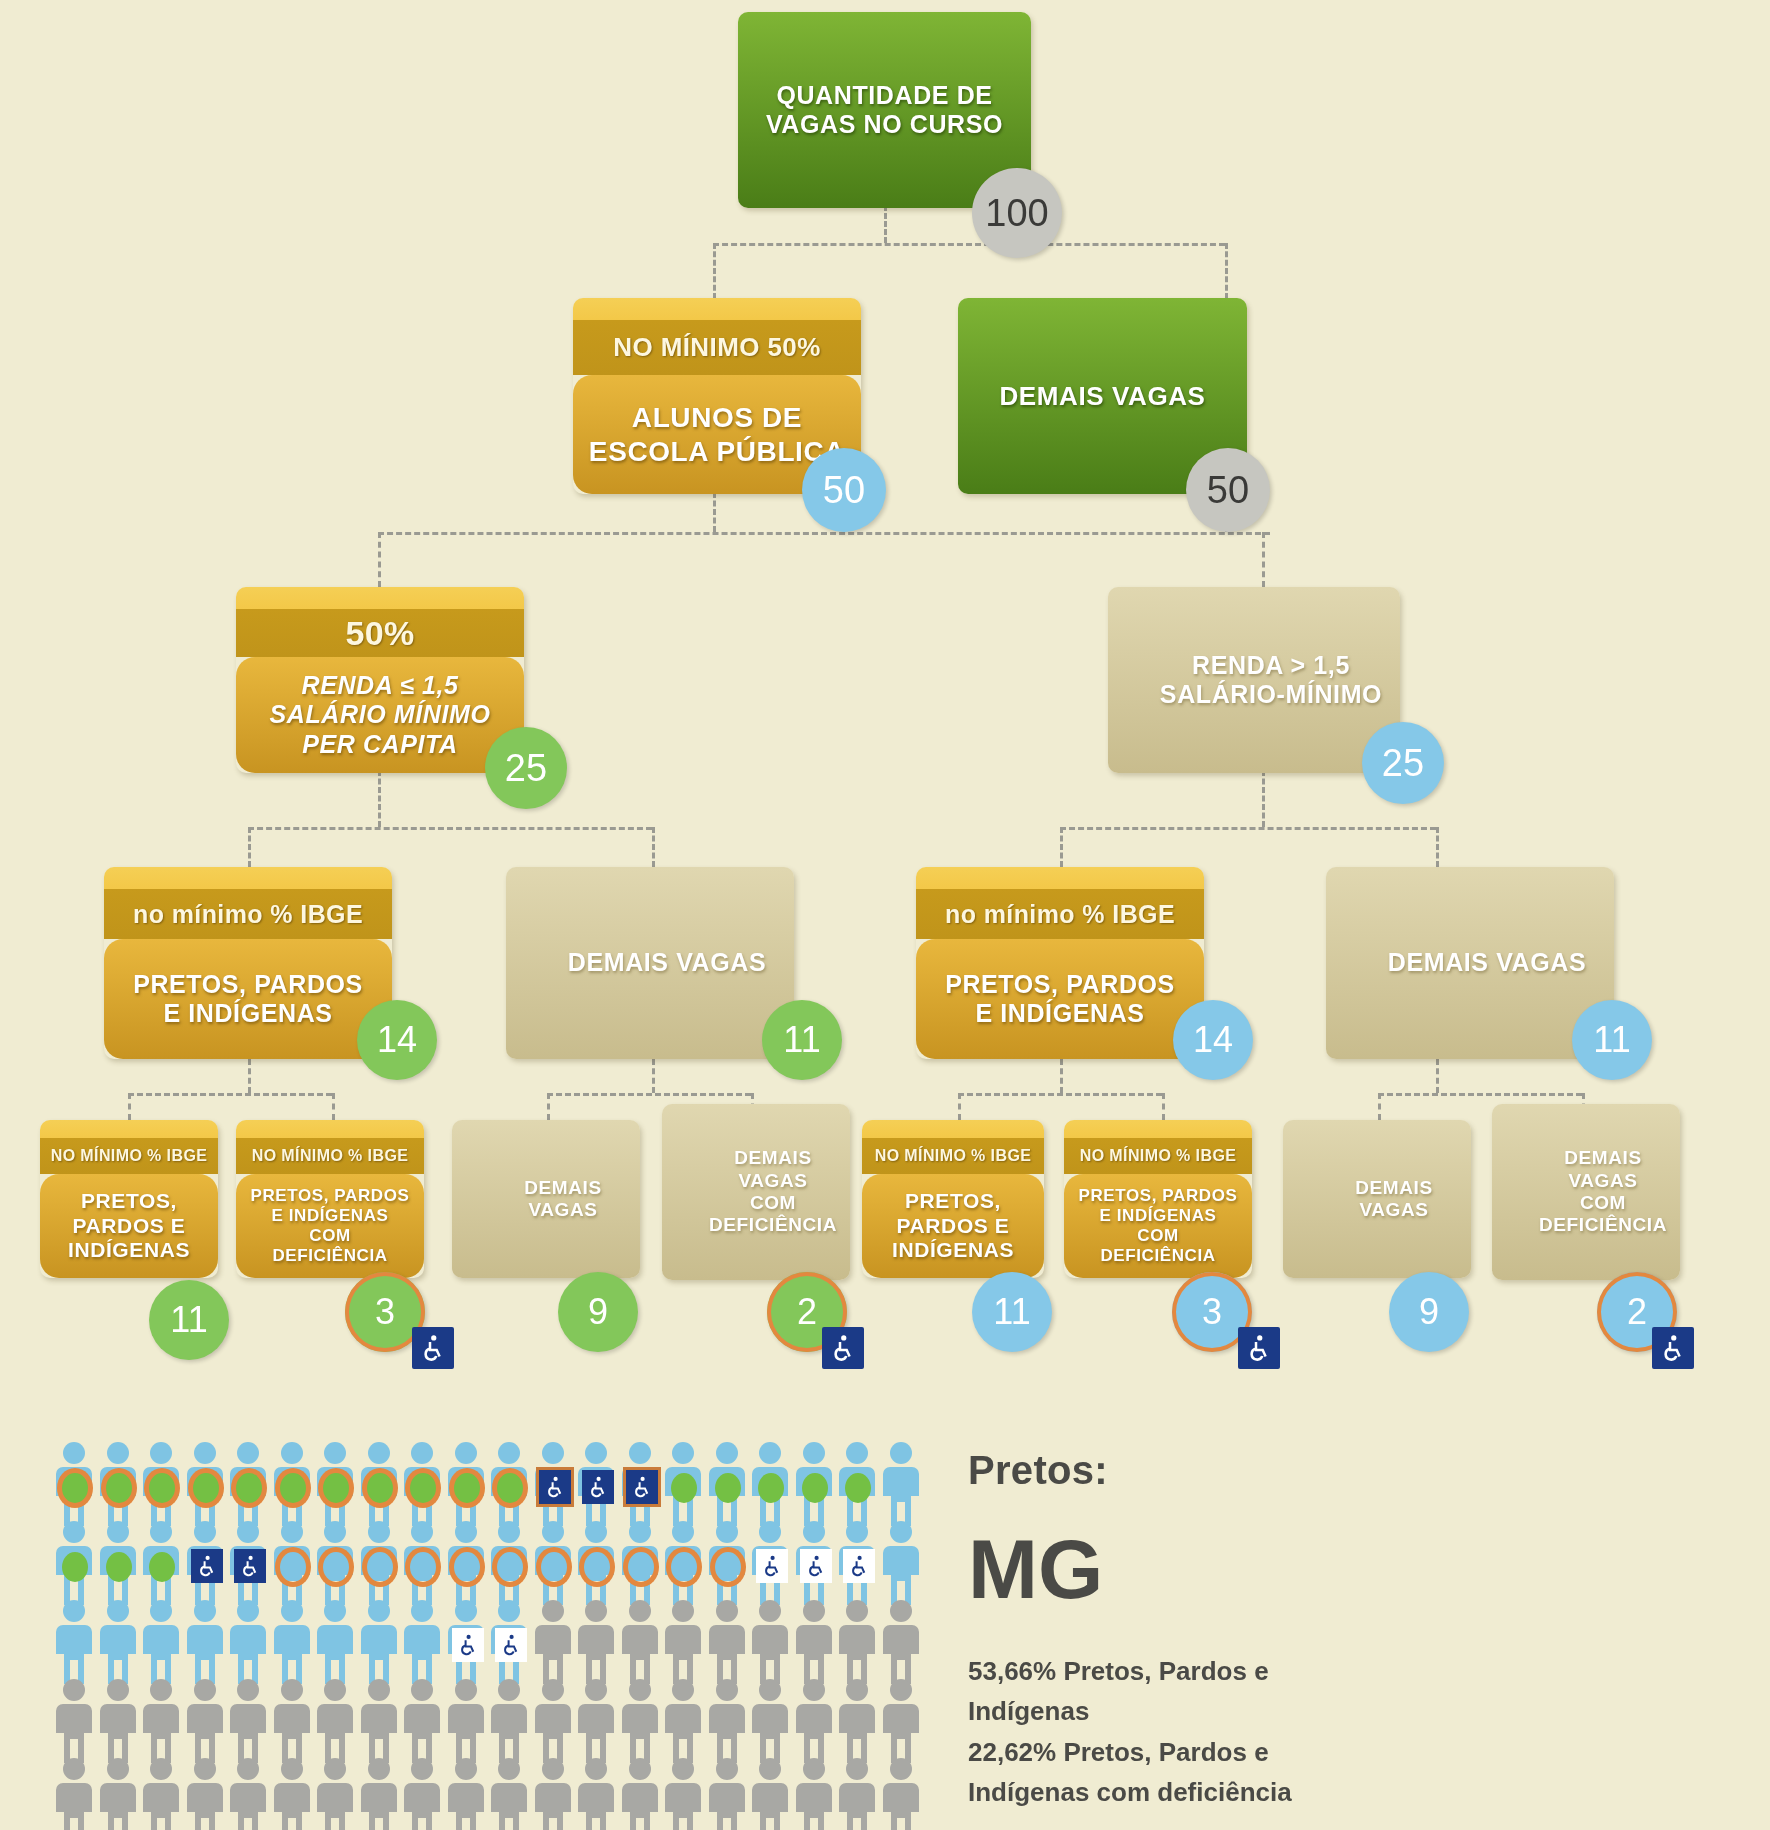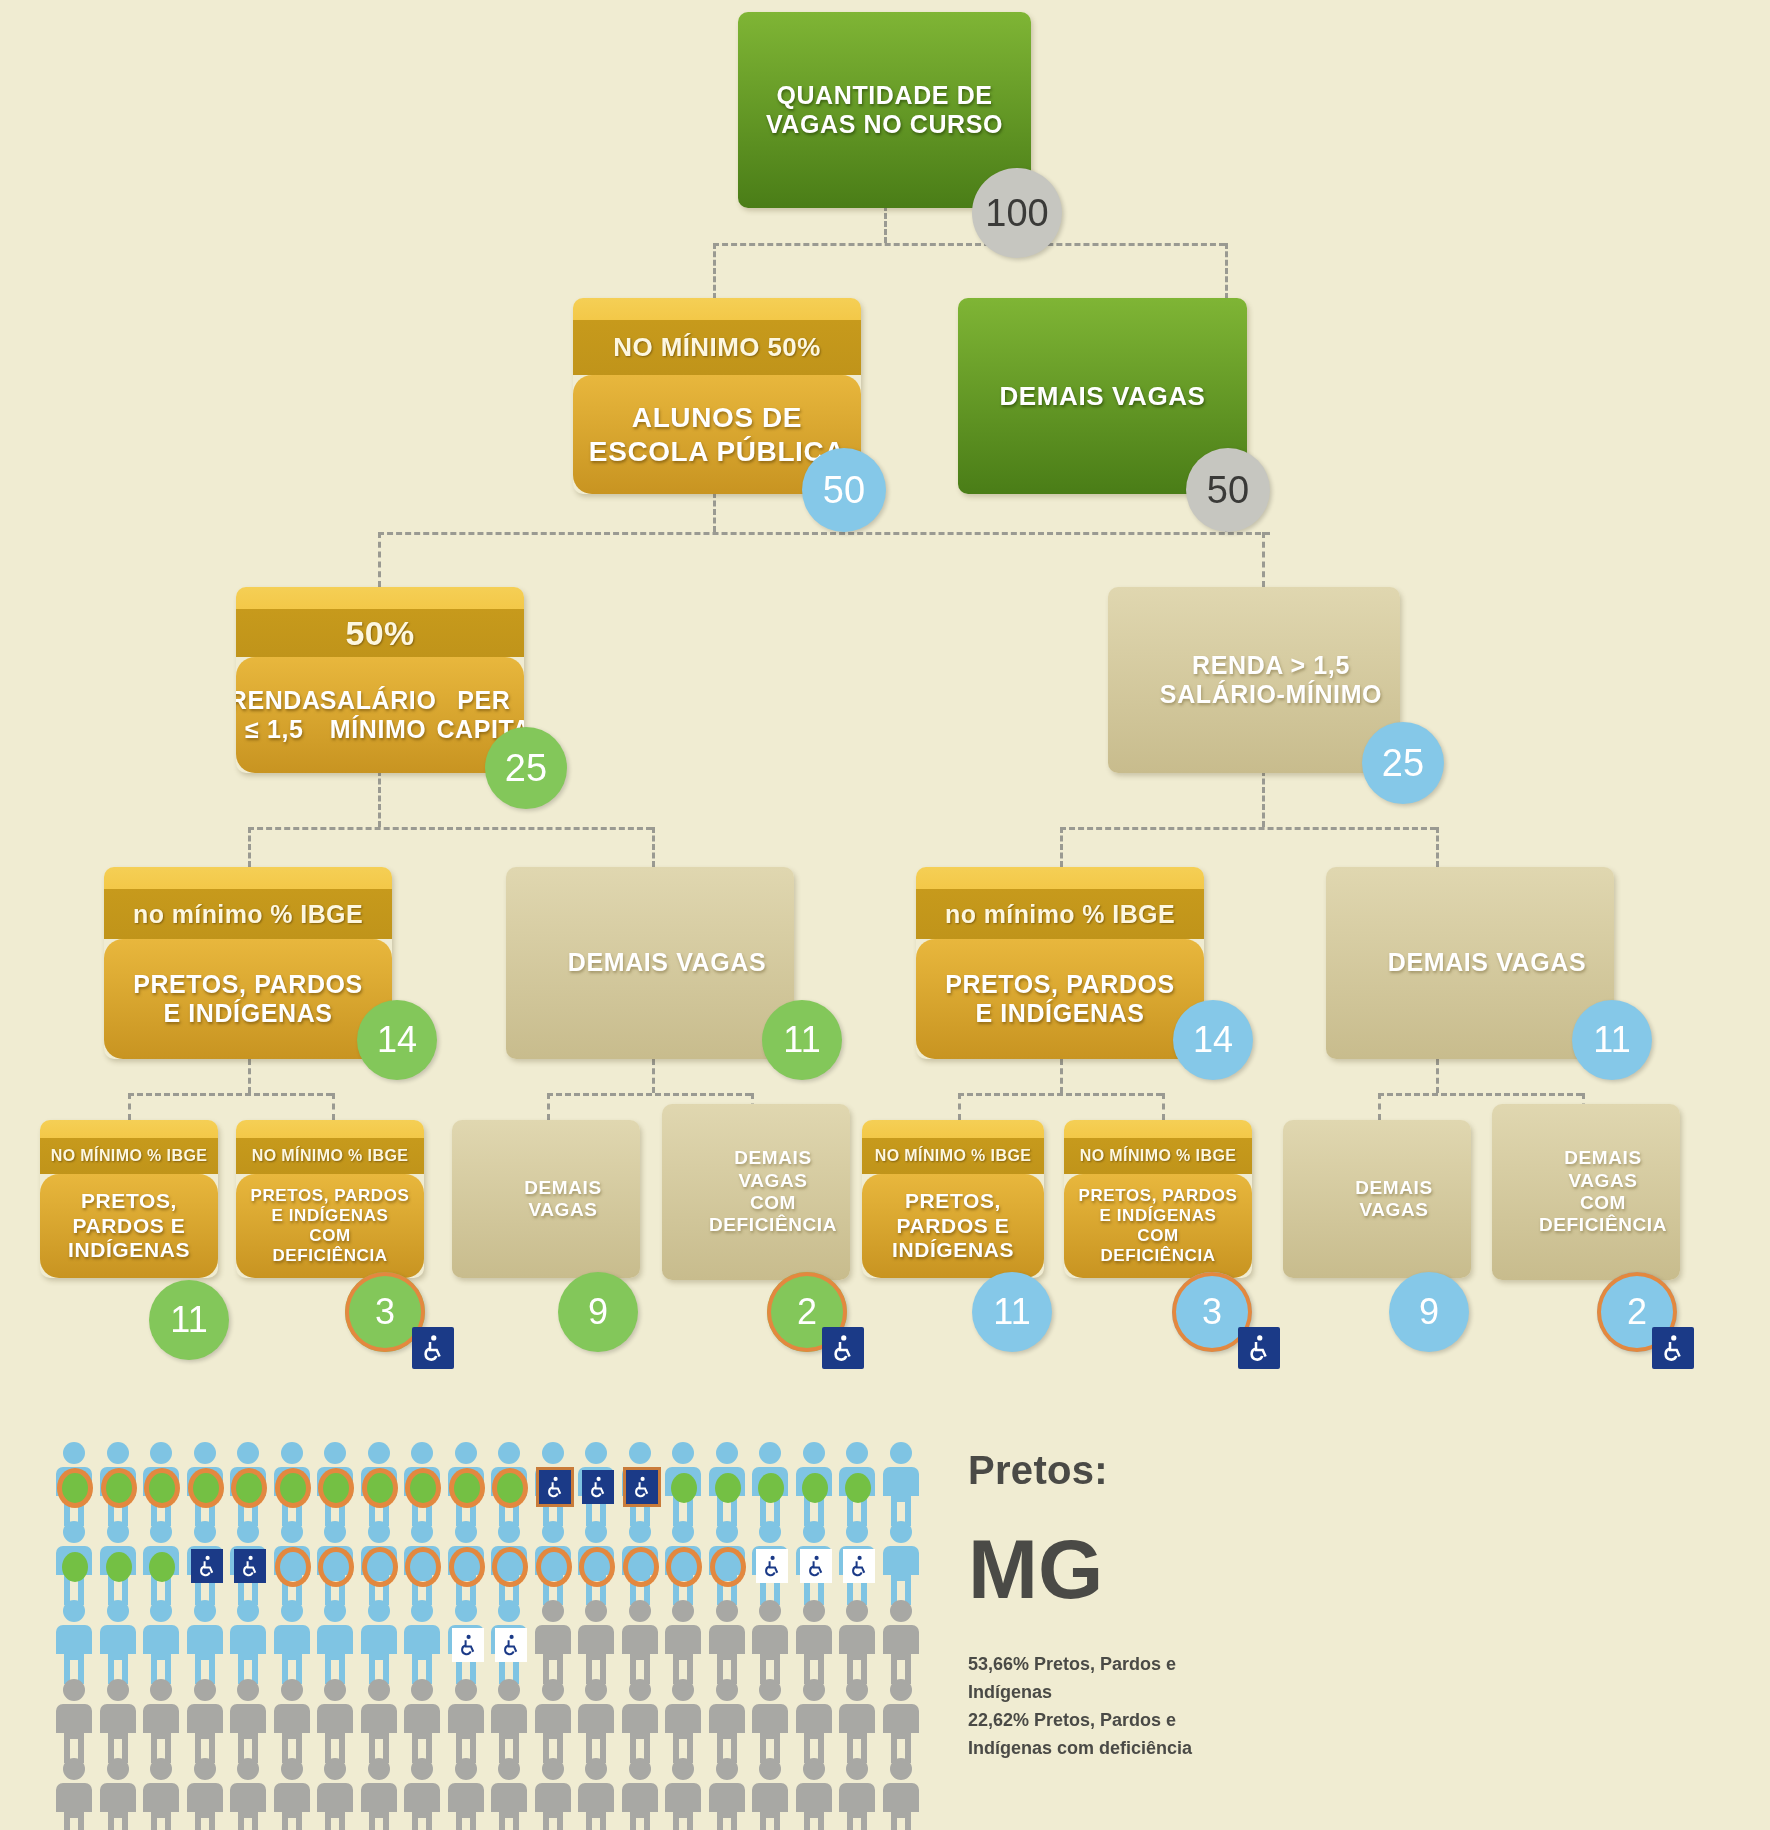--- a/index.html
+++ b/index.html
@@ -112,21 +112,21 @@
 
   
   .legend { position:absolute; color:#4a4a46; }
   .legend .exemplo {
     font-size: 40px; font-weight: bold; letter-spacing:.3px;
   }
   .legend .mg {
     font-size: 84px; font-weight: bold; letter-spacing: 0px; line-height:1;
   }
   .legend .ln {
-    font-size: 18px; font-weight: bold; line-height: 1.55;
+    font-size: 26px; font-weight: bold; line-height: 1.55;
   }
 </style>
 </head>
 <body>
 
 <div id="stage">
 
   <div class="conn v" style="left:884px;top:205px;height:38px;"></div>
   <div class="conn h" style="left:713px;top:243px;width:512px;"></div>
   <div class="conn v" style="left:713px;top:243px;height:56px;"></div>
@@ -187,21 +187,21 @@
   <div class="badge blue shadow" style="left:802px;top:448px;width:84px;height:84px;font-size:38px;">50</div>
 
   <div class="node green" style="left:958px;top:298px;width:289px;height:196px;">
     <div class="body" style="height:100%;font-size:26px;">DEMAIS VAGAS</div>
   </div>
   <div class="badge gray shadow" style="left:1186px;top:448px;width:84px;height:84px;font-size:38px;">50</div>
 
   <div class="node gold" style="left:236px;top:587px;width:288px;height:186px;">
     <div class="cap"></div>
     <div class="band" style="height:48px;font-size:34px;">50%</div>
-    <div class="body" style="height:116px;flex-direction:row;font-size:25px;">
+    <div class="body" style="height:116px;flex-direction:column;font-size:25px;font-style:italic;">
       <span>RENDA ≤ 1,5</span>
       <span>SALÁRIO MÍNIMO</span>
       <span>PER CAPITA</span>
     </div>
   </div>
   <div class="badge green2 shadow" style="left:485px;top:727px;width:82px;height:82px;font-size:38px;">25</div>
 
   <div class="node tan" style="left:1108px;top:587px;width:292px;height:186px;">
     <div class="body" style="height:100%;flex-direction:column;font-size:25px;">
       <span>RENDA &gt; 1,5</span>

